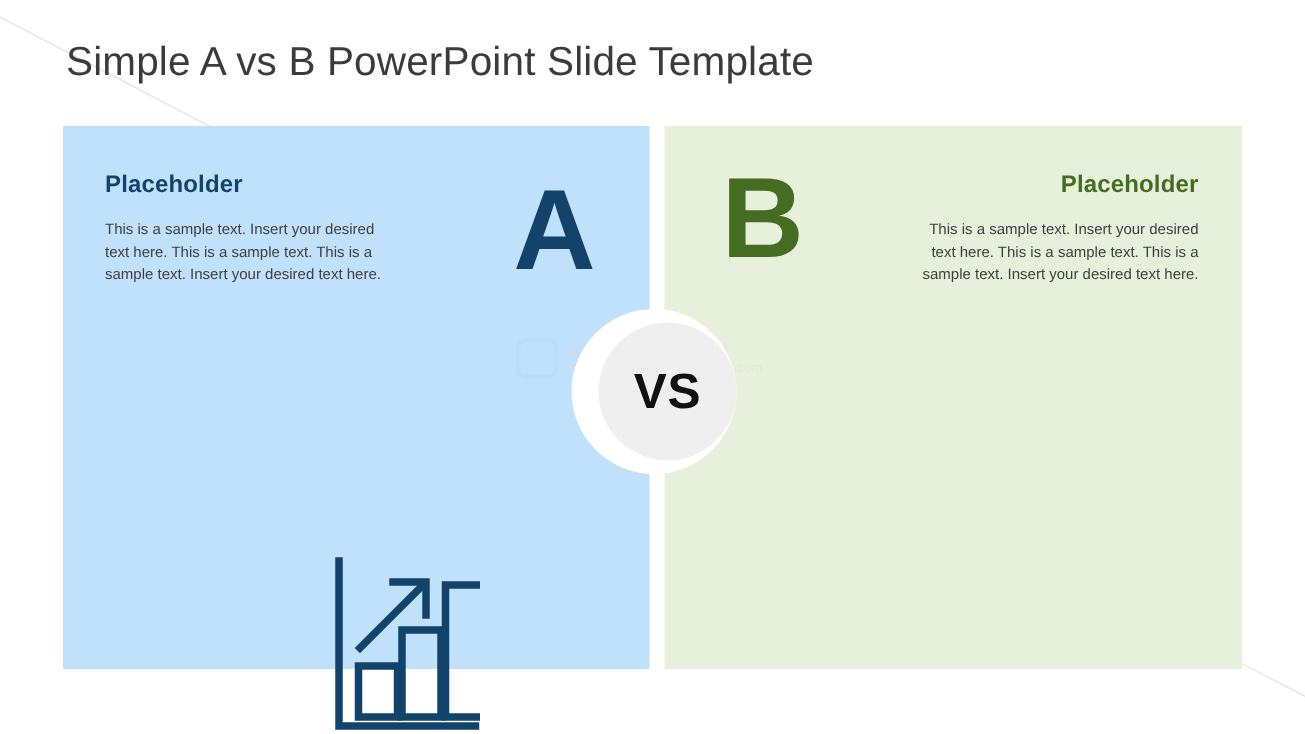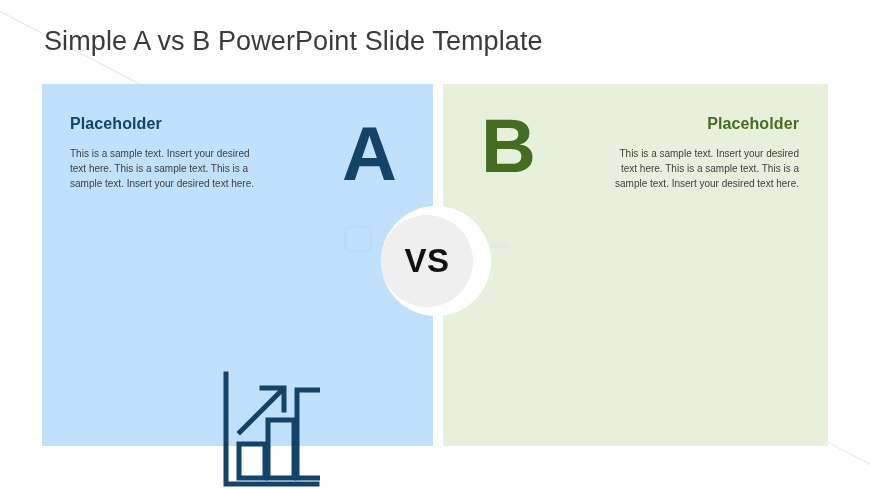--- a/index.html
+++ b/index.html
@@ -93,21 +93,21 @@
   #vs-badge {
     position: absolute;
     left: 381px;
     top: 206px;
     width: 110px;
     height: 110px;
     border-radius: 50%;
     background: #ffffff;
     display: flex;
     align-items: center;
-    justify-content: flex-start;
+    justify-content: flex-end;
     z-index: 6;
   }
   #vs-inner {
     width: 92px;
     height: 92px;
     border-radius: 50%;
     background: #efefef;
     display: flex;
     align-items: center;
     justify-content: center;

